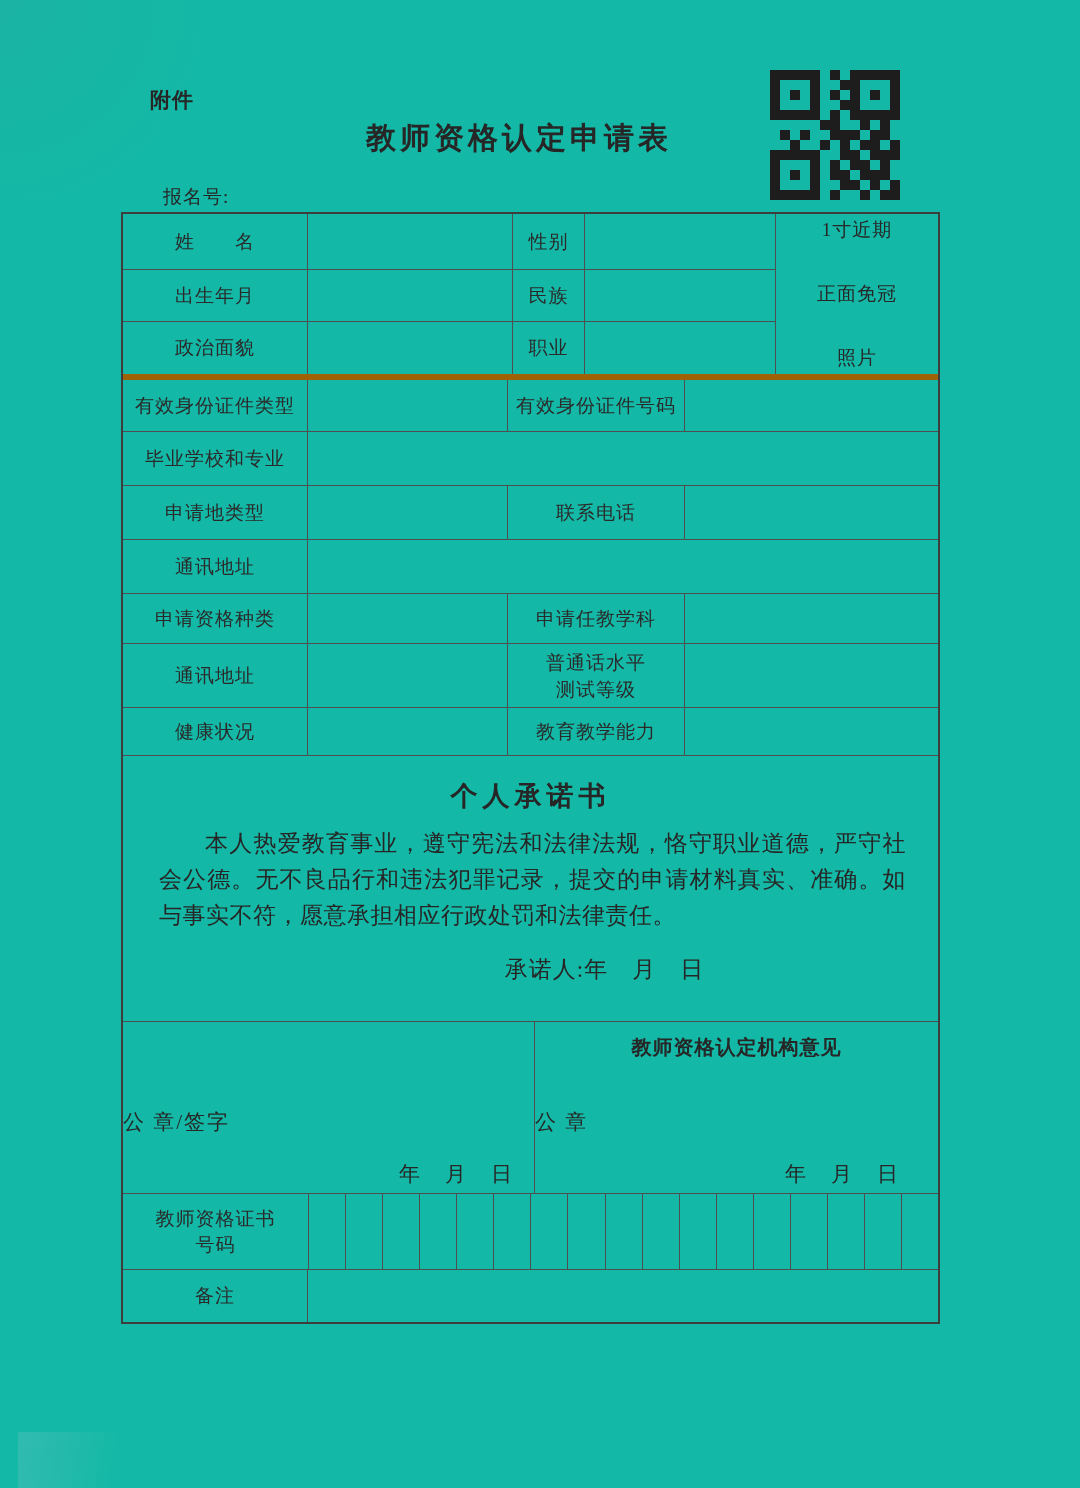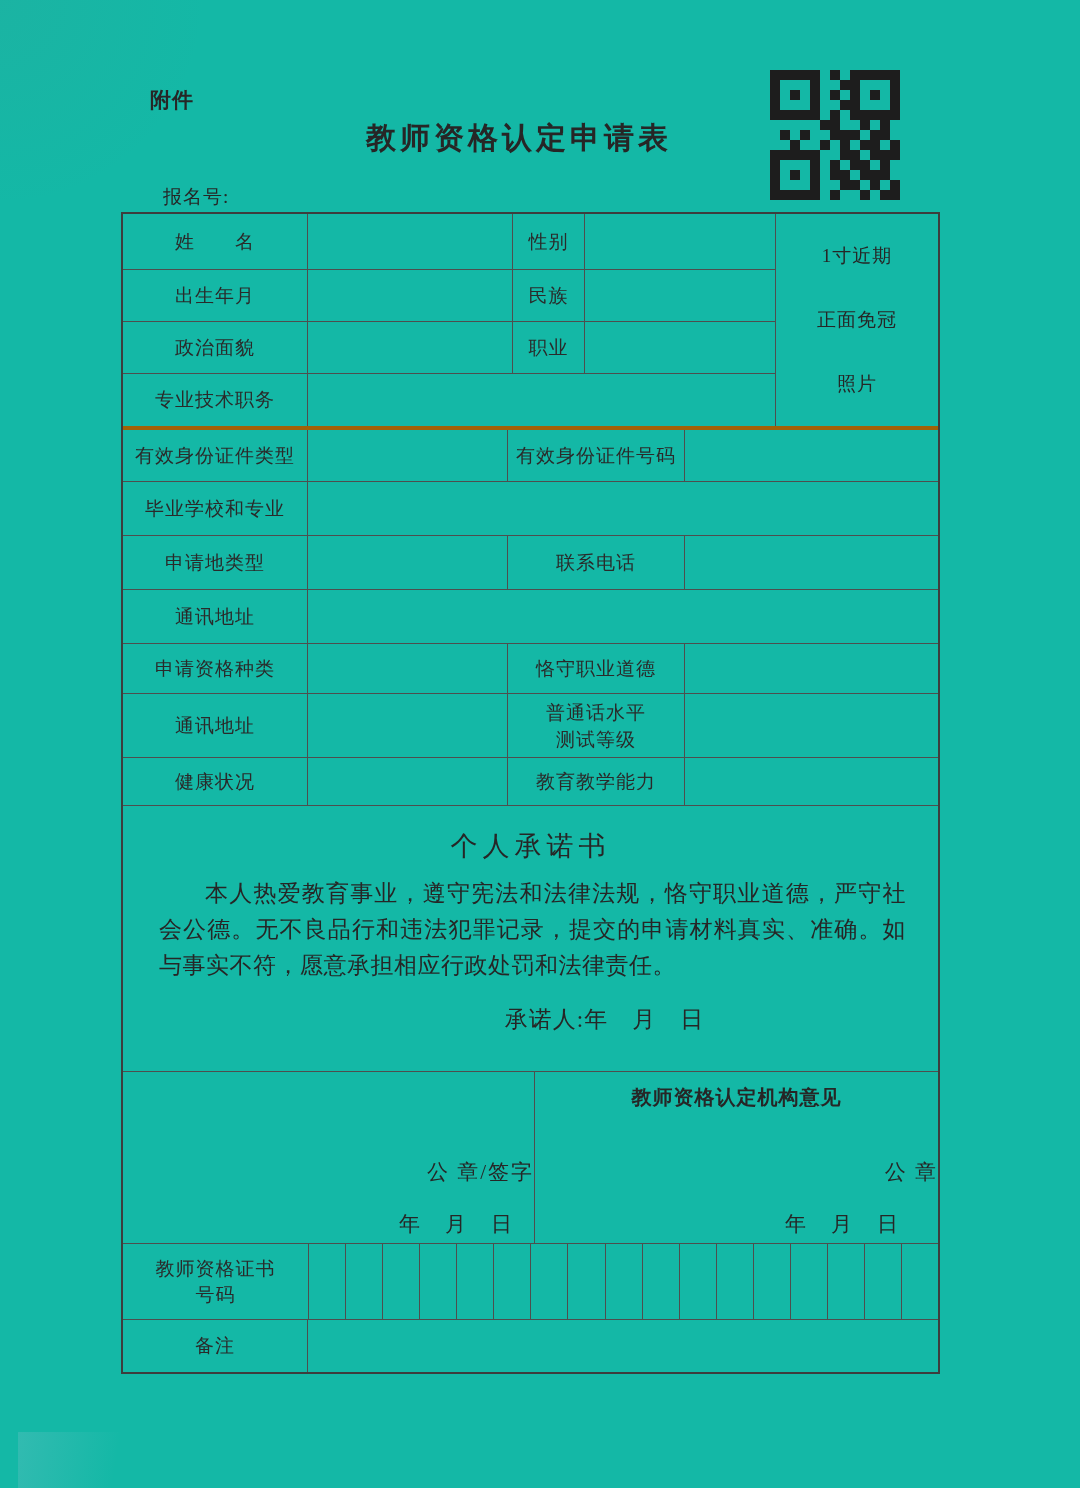--- a/index.html
+++ b/index.html
@@ -34,49 +34,49 @@
     text-align:center;letter-spacing:1px;}
   .cell.lab{color:#2a2a2a;}
   .cell.val{}
   .br{border-right:1px solid #4e4e4e;}
   .pre{white-space:pre-line;line-height:27px;}
 
   
   .sec1{display:flex;}
   .sec1-left{width:655px;display:flex;flex-direction:column;}
   .sec1-left .row:last-child{border-bottom:none;}
-  .sec1{border-bottom:4px solid #a16207;}
+  .sec1{border-bottom:6px solid #a16207;}
   .photo{width:164px;box-sizing:border-box;border-left:1px solid #4e4e4e;
     display:flex;flex-direction:column;align-items:center;justify-content:center;
     gap:38px;font-size:19px;letter-spacing:1px;}
   .w185{width:185px;flex:none;}
   .w205{width:205px;flex:none;}
   .w72{width:72px;flex:none;text-align:center;}
   .w200{width:200px;flex:none;}
   .w177{width:177px;flex:none;}
   .fx{flex:1;}
   .h56{height:56px;} .h52{height:52px;} .h54{height:54px;} .h50{height:50px;justify-content:flex-end;}
   .h64{height:64px;} .h48{height:48px;}
 
   
   .commit{height:244px;border-bottom:1px solid #4e4e4e;box-sizing:border-box;}
-  .commit-title{margin-top:22px;text-align:center;font-size:27px;font-weight:400;letter-spacing:5px;}
+  .commit-title{margin-top:22px;text-align:center;font-size:27px;font-weight:700;letter-spacing:5px;}
   .commit-body{margin:12px 32px 0 36px;font-size:23px;line-height:36px;
     text-indent:2em;text-align:justify;letter-spacing:0.5px;}
   .commit-sign{display:flex;justify-content:center;margin:20px 44px 0 192px;
     font-size:23px;letter-spacing:1px;}
 
   
   .opinions{display:flex;height:172px;border-bottom:1px solid #4e4e4e;box-sizing:border-box;}
   .op-cell{position:relative;box-sizing:border-box;}
   .op-left{width:412px;border-right:1px solid #4e4e4e;}
   .op-right{flex:1;}
   .op-head{position:absolute;top:12px;left:0;width:100%;text-align:center;
     font-size:20px;font-weight:600;letter-spacing:1px;}
-  .op-seal{position:absolute;top:86px;left:0;width:100%;text-align:right;
+  .op-seal{position:absolute;top:86px;left:0;width:100%;text-align:left;
     font-size:21px;letter-spacing:2px;}
   .op-date{position:absolute;top:138px;right:20px;font-size:21px;letter-spacing:2px;}
   .op-right .op-date{right:38px;}
 
   
   .cert{height:76px;}
   .cert-label{line-height:26px;}
   .cert-cells{flex:1;display:flex;}
   .cert-cells .c{flex:1;border-left:1px solid #4e4e4e;box-sizing:border-box;}
 
@@ -284,24 +284,20 @@
           <div class="cell val w205 br"></div>
           <div class="cell lab w72 br">民族</div>
           <div class="cell val fx"></div>
         </div>
         <div class="row h52">
           <div class="cell lab w185 br">政治面貌</div>
           <div class="cell val w205 br"></div>
           <div class="cell lab w72 br">职业</div>
           <div class="cell val fx"></div>
         </div>
-        <div class="row h52">
-          <div class="cell lab w185 br">专业技术职务</div>
-          <div class="cell val fx"></div>
-        </div>
       </div>
       <div class="photo">
         <span>1寸近期</span>
         <span>正面免冠</span>
         <span>照片</span>
       </div>
     </div>
 
     <div class="row h52">
       <div class="cell lab w185 br">有效身份证件类型</div>
@@ -319,21 +315,21 @@
       <div class="cell lab w177 br">联系电话</div>
       <div class="cell val fx"></div>
     </div>
     <div class="row h54">
       <div class="cell lab w185 br">通讯地址</div>
       <div class="cell val fx"></div>
     </div>
     <div class="row h50">
       <div class="cell lab w185 br">申请资格种类</div>
       <div class="cell val w200 br"></div>
-      <div class="cell lab w177 br">恪守职业道德</div>
+      <div class="cell lab w177 br">申请任教学科</div>
       <div class="cell val fx"></div>
     </div>
     <div class="row h64">
       <div class="cell lab w185 br">通讯地址</div>
       <div class="cell val w200 br"></div>
       <div class="cell lab w177 br pre">普通话水平
 测试等级</div>
       <div class="cell val fx"></div>
     </div>
     <div class="row h48">

